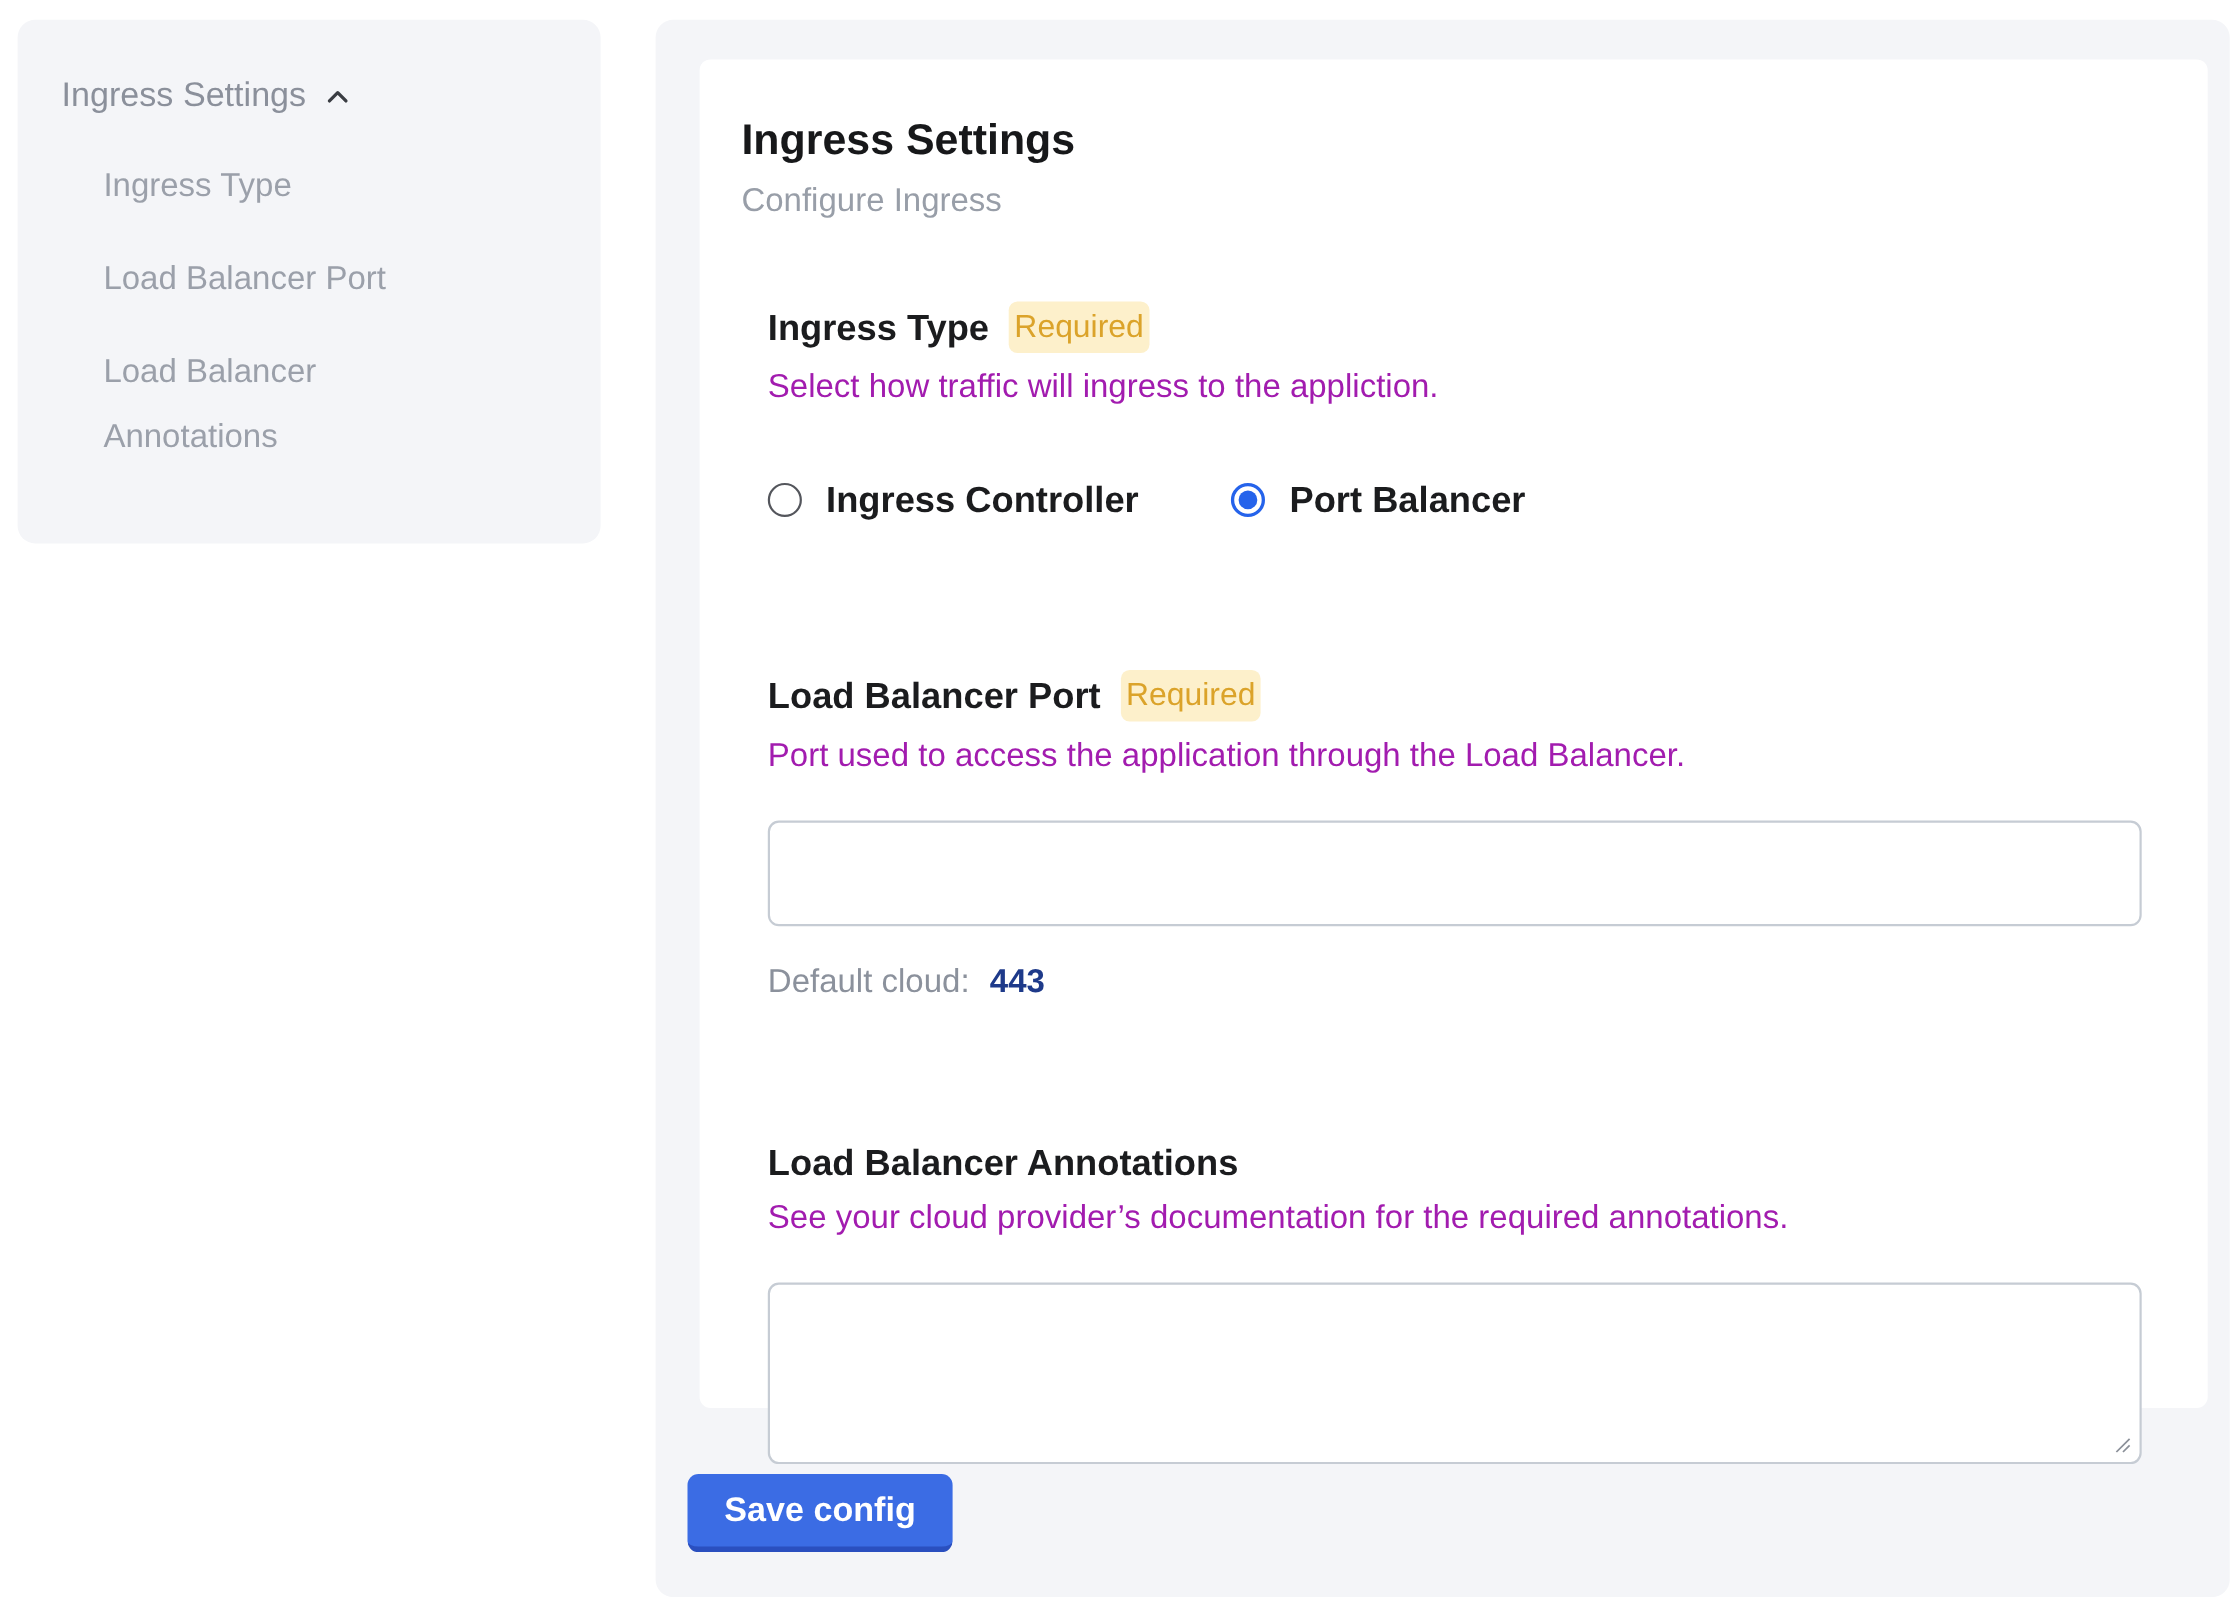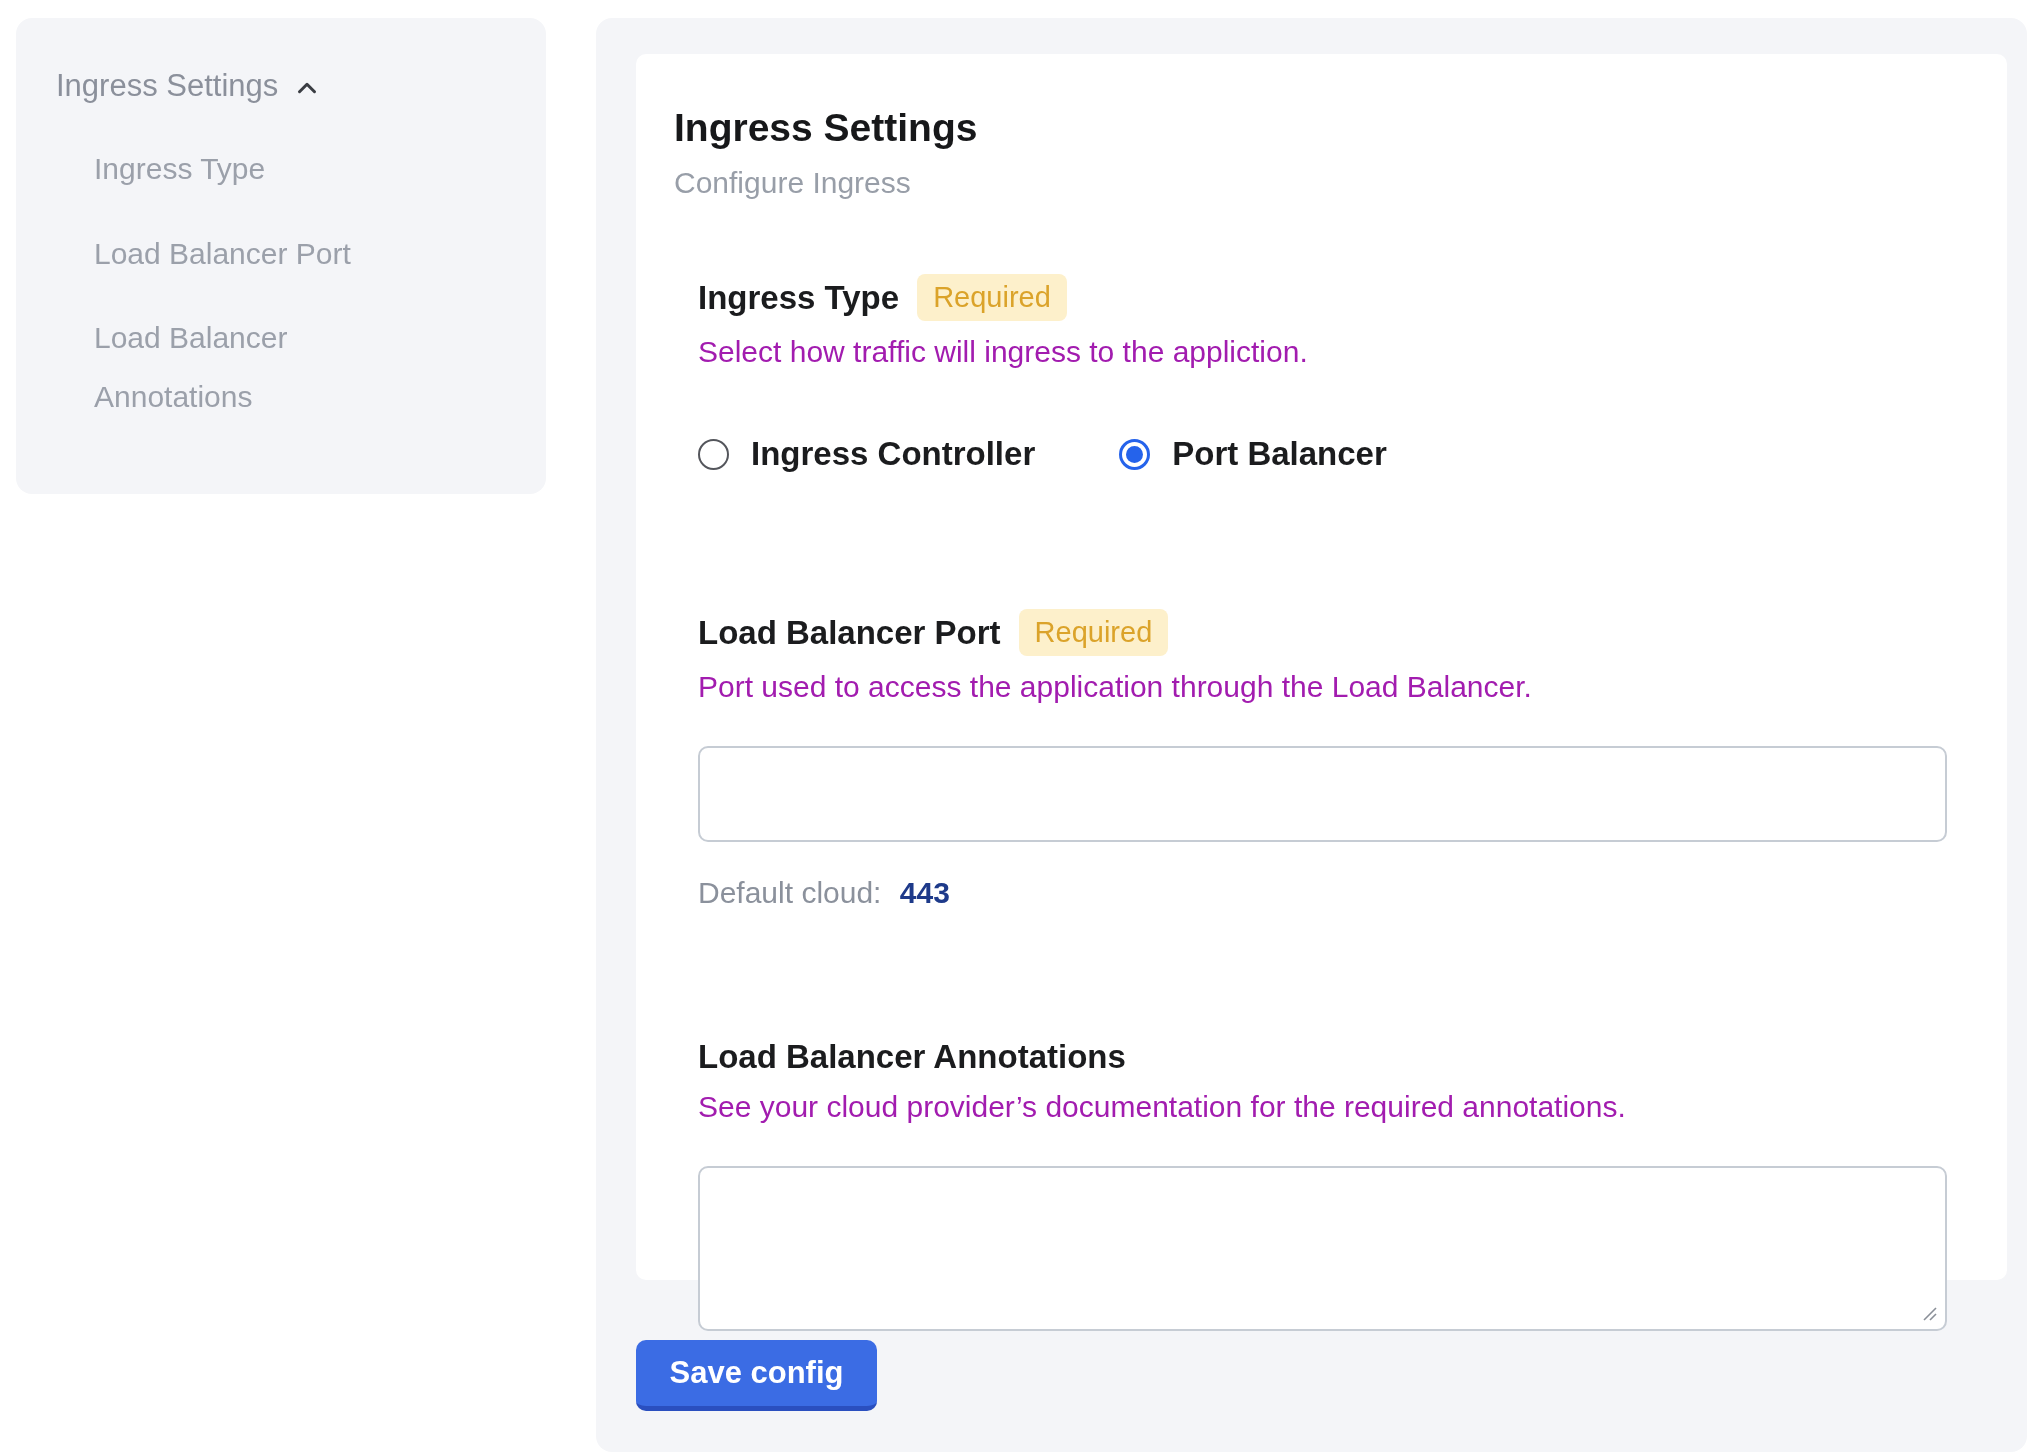--- a/index.html
+++ b/index.html
@@ -72,21 +72,21 @@
   .section-label-row { display: flex; align-items: center; gap: 18px; }
   .section-label {
     font-size: 33px;
     font-weight: 700;
     color: #1b1c1e;
   }
   .badge {
     background: #fdf0cb;
     color: #dba32a;
     font-size: 29px;
-    padding: 7px 16px;
+    padding: 7px 5px;
     border-radius: 8px;
   }
   .section-desc {
     margin-top: 14px;
     font-size: 30px;
     color: #a21caf;
   }
 
   .section-ingress-type { margin-top: 74px; }
   .radio-row {
@@ -154,21 +154,21 @@
   }
   .resize-corner {
     position: absolute;
     right: 8px; bottom: 8px;
     cursor: nwse-resize;
     line-height: 0;
   }
 
   .save-btn {
     position: absolute;
-    left: 40px; top: 1322px;
+    left: 29px; top: 1322px;
     width: 241px; height: 71px;
     background: #3b6ce4;
     border: none;
     border-bottom: 5px solid #2a4fbf;
     border-radius: 10px;
     color: #ffffff;
     font-size: 31px;
     font-weight: 700;
     font-family: inherit;
     cursor: pointer;

